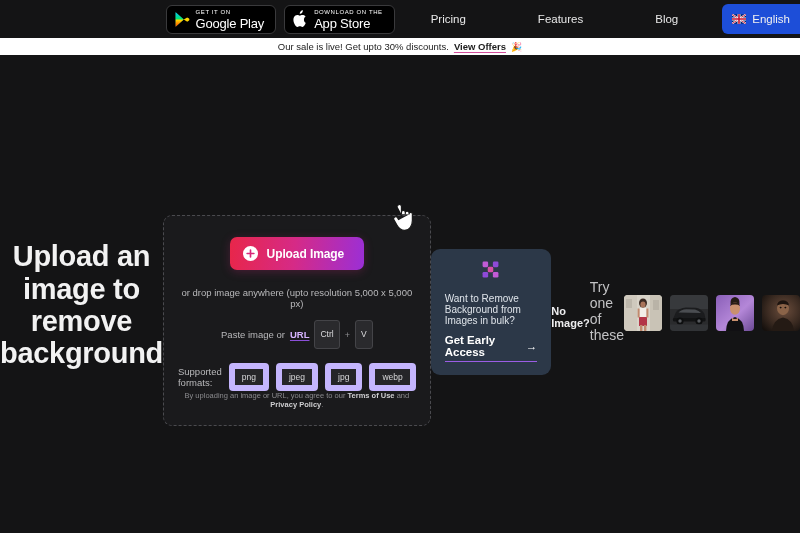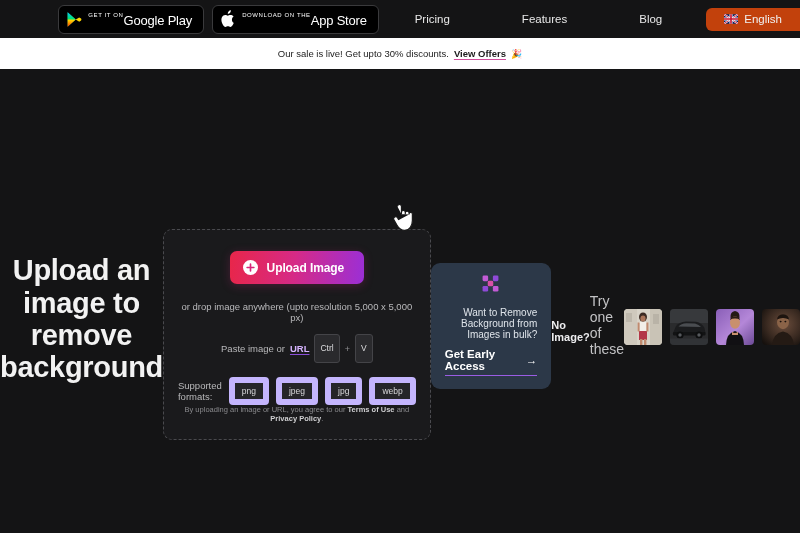--- a/index.html
+++ b/index.html
@@ -27,53 +27,53 @@
     background: #000;
     border: 1px solid #3a3a3c;
     border-radius: 6px;
     height: 29px;
     display: flex;
     align-items: center;
     gap: 6px;
     padding: 0 11px 0 8px;
     cursor: pointer;
   }
-  .badge-text { display: flex; flex-direction: row; line-height: 1; }
+  .badge-text { display: flex; flex-direction: column; line-height: 1; }
   .badge-small {
     font-size: 6px; color: #fff; letter-spacing: .6px;
     text-transform: uppercase;
   }
   .badge-big {
     font-size: 13px; color: #fff; font-weight: 500;
     letter-spacing: -.2px; margin-top: 2px;
   }
   .gp-icon { width: 15px; height: 17px; flex: none; }
   .apple-icon { width: 15px; height: 18px; flex: none; fill: #fff; }
 
   .navlinks { display: flex; align-items: center; gap: 0; }
   .navlink {
     color: #e8e8e8; font-size: 11.5px; padding: 0 36px;
     text-decoration: none; cursor: pointer; white-space: nowrap;
   }
   .lang-pill {
-    background: #c2410c;
+    background: #1d4ed8;
     border-radius: 6px 0 0 6px;
-    height: 23px;
+    height: 30px;
     display: flex; align-items: center; gap: 6px;
-    padding: 0 18px;
+    padding: 0 10px;
     margin-left: 8px;
     cursor: pointer;
     overflow: hidden;
   }
   .flag { width: 14px; height: 10px; flex: none; border-radius: 1px; }
   .lang-label { color: #f0f0f0; font-size: 11.5px; white-space: nowrap; }
 
   
   .announce {
-    height: 31px;
+    height: 17px;
     background: #ffffff;
     display: flex; align-items: center; justify-content: center;
     gap: 5px;
     font-size: 9.5px;
     color: #1b1b1b;
   }
   .announce-link {
     color: #1b1b1b; text-decoration: underline;
     text-decoration-color: #d24d9b;
     text-underline-offset: 2px;
@@ -169,21 +169,21 @@
     margin-top: 13px;
     width: 336px;
     background: #2c3848;
     border-radius: 9px;
     padding: 11px 14px 13px;
     display: flex; flex-direction: column; align-items: center;
   }
   .bulk-icon { width: 19px; height: 19px; }
   .bulk-text {
     margin-top: 14px;
-    color: #dfe4ea; font-size: 10px; text-align: right;
+    color: #dfe4ea; font-size: 10px; text-align: left;
   }
   .bulk-cta {
     margin-top: 8px;
     display: flex; align-items: center; gap: 7px;
     color: #ffffff; font-size: 11.5px; font-weight: 700;
     border-bottom: 1.5px solid #9b5de5;
     padding-bottom: 3px; cursor: pointer;
   }
 
   

